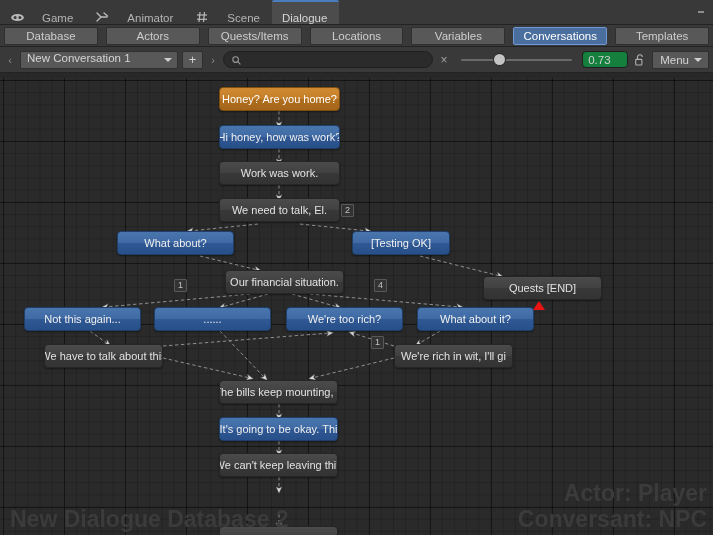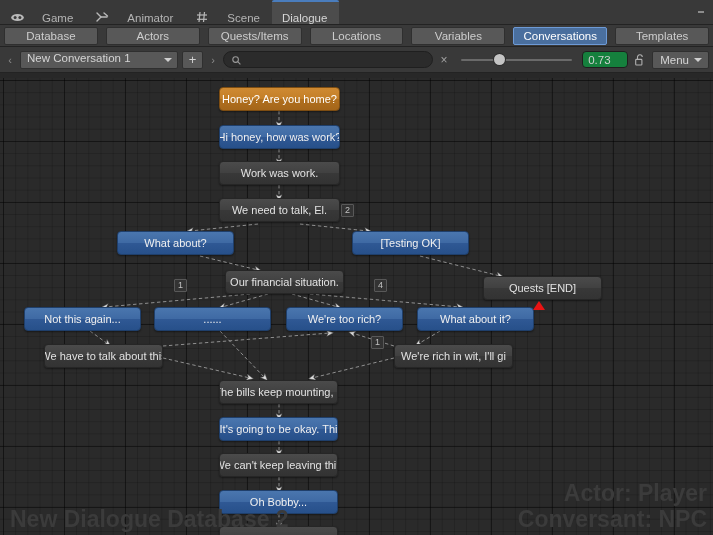--- a/index.html
+++ b/index.html
@@ -425,21 +425,21 @@
     </div>
   <div class="node npc" style="left: 219px; top: 83px; width: 121px;">
       <span>Work was work.</span>
     </div>
   <div class="node npc" style="left: 219px; top: 120px; width: 121px;">
       <span>We need to talk, El.</span>
     </div>
   <div class="node player" style="left: 117px; top: 153px; width: 117px;">
       <span>What about?</span>
     </div>
-  <div class="node player" style="left: 352px; top: 153px; width: 117px;">
+  <div class="node player" style="left: 352px; top: 153px; width: 98px;">
       <span>[Testing OK]</span>
     </div>
   <div class="node npc" style="left: 219px; top: 192px; width: 119px; margin-left: 6px;">
       <span>Our financial situation.</span>
     </div>
   <div class="node npc" style="left: 483px; top: 198px; width: 119px;">
       <span>Quests [END]</span>
     </div>
   <div class="node player" style="left: 24px; top: 229px; width: 117px;">
       <span>Not this again...</span>
@@ -460,23 +460,20 @@
       <span>We're rich in wit, I'll gi</span>
     </div>
   <div class="node npc" style="left: 219px; top: 302px; width: 119px;">
       <span>The bills keep mounting, a</span>
     </div>
   <div class="node player" style="left: 219px; top: 339px; width: 119px;">
       <span>It's going to be okay. Thi</span>
     </div>
   <div class="node npc" style="left: 219px; top: 375px; width: 119px;">
       <span>We can't keep leaving thin</span>
-    </div>
-  <div class="node player" style="left: 219px; top: 412px; width: 119px;">
-      <span>Oh Bobby...</span>
     </div>
   <div class="node npc" style="left: 219px; top: 448px; width: 119px;">
       <span></span>
     </div>
 
   <div class="link-label" style="left: 341px; top: 126px;">
       <span>2</span>
     </div>
   <div class="link-label" style="left: 174px; top: 201px;">
       <span>1</span>

